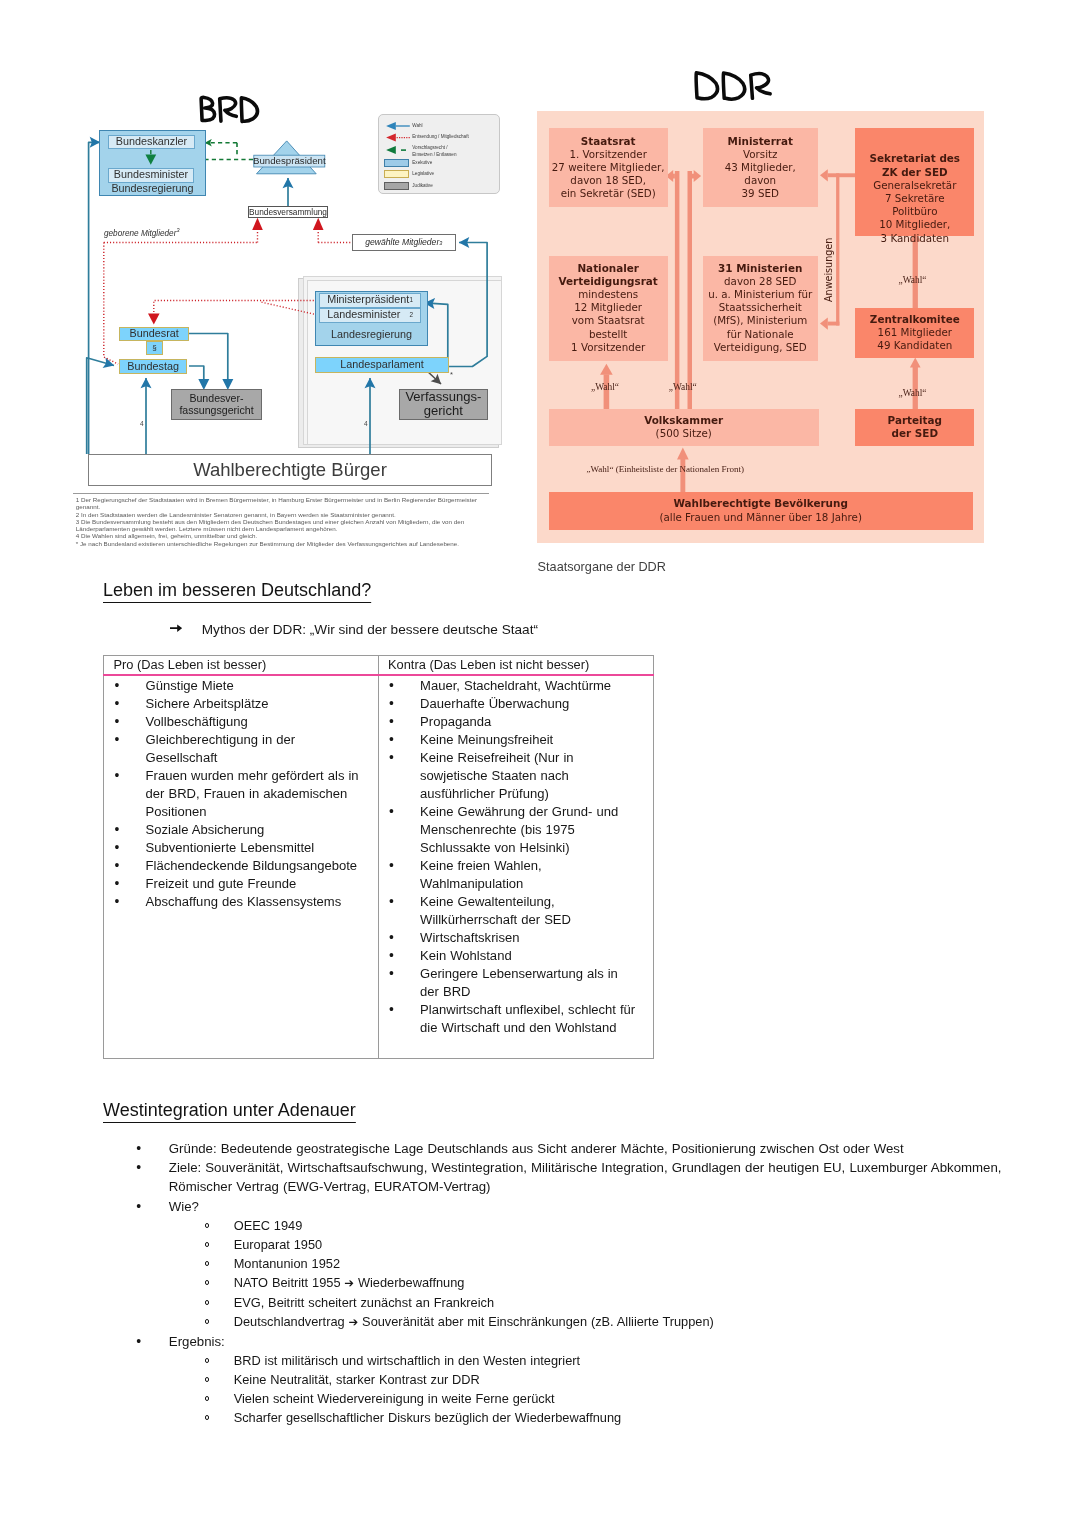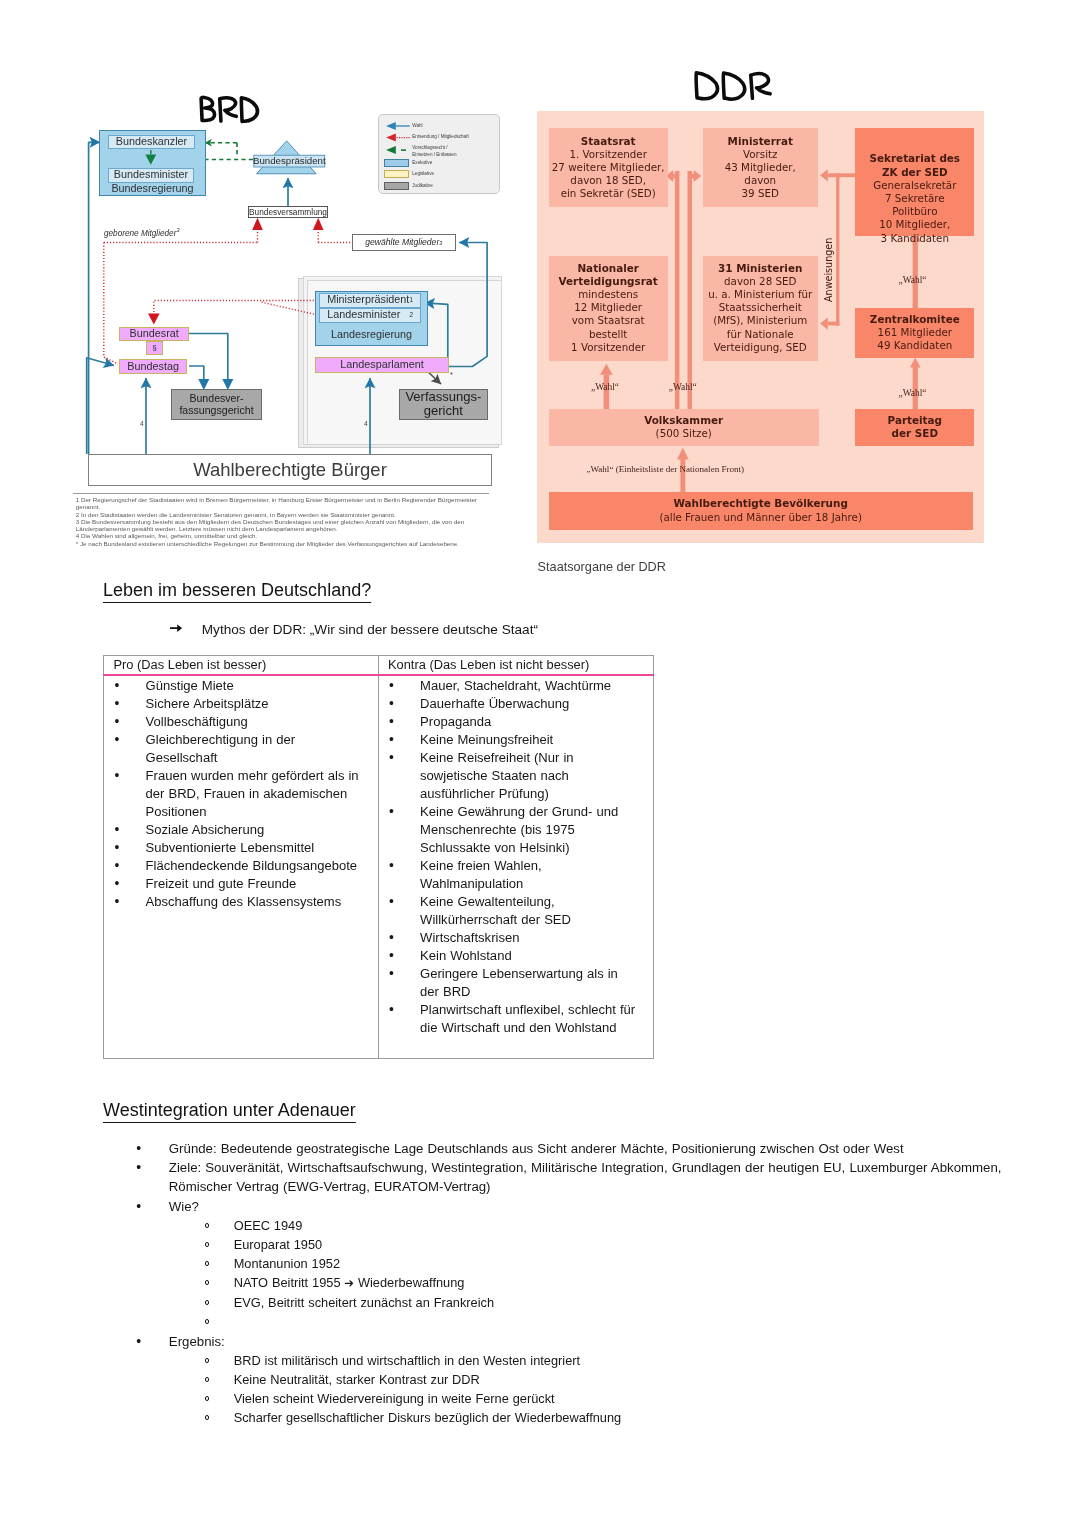--- a/index.html
+++ b/index.html
@@ -8,21 +8,21 @@
        font-family:"Liberation Sans",sans-serif;color:#000;overflow:hidden;}
   .page{position:relative;width:1080px;height:1527px;}
 
   
   #brd{position:absolute;left:0px;top:0px;width:540px;height:560px;}
   #brd .brd-title{position:absolute;left:196px;top:91px;width:64px;height:34px;}
   .bx{position:absolute;box-sizing:border-box;display:flex;align-items:center;
       justify-content:center;text-align:center;color:#303030;line-height:1.08;}
   .bx-blue{background:#a3d3eb;border:1px solid #3f86b1;}
   .bx-bluein{background:#d6eaf5;border:1px solid #6aa8cd;}
-  .bx-yellow{background:#f0abfc;border:1px solid #c6b55e;}
+  .bx-yellow{background:#7dd3fc;border:1px solid #c6b55e;}
   .bx-grey{background:#a8a8a8;border:1px solid #6b6b6b;}
   .bx-white{background:#ffffff;border:1px solid #6e6e6e;}
   .bx-plain{background:#ffffff;border:1px solid #555;}
   .lbl-it{position:absolute;font-style:italic;color:#303030;}
   .ebene{position:absolute;color:#7d7d7d;font-style:normal;margin-top:24px;}
   .landesbox{position:absolute;background:#ececec;border:1px solid #cdcdcd;}
   .landesbox2{position:absolute;background:#f4f4f4;border:1px solid #d6d6d6;}
   #legendbox{position:absolute;left:378px;top:113.8px;width:120px;height:78px;
      background:#efefef;border:1px solid #c7c7c7;border-radius:5px;}
   .lg-row{position:absolute;left:33.3px;font-size:4.6px;color:#3a3a3a;line-height:6.9px;}
@@ -419,21 +419,21 @@
 
 <div id="sect2" style="position:absolute;left:103px;top:1139px;width:920px">
       <div class="b1" style="left: 65.8px; top: 0px; width: 900px;"><span class="bd">•</span><span>Gründe: Bedeutende geostrategische Lage Deutschlands aus Sicht anderer Mächte, Positionierung zwischen Ost oder West</span></div>
       <div class="b1" style="left: 65.8px; top: 19px; width: 900px;"><span class="bd">•</span><span>Ziele: Souveränität, Wirtschaftsaufschwung, Westintegration, Militärische Integration, Grundlagen der heutigen EU, Luxemburger Abkommen, Römischer Vertrag (EWG-Vertrag, EURATOM-Vertrag)</span></div>
       <div class="b1" style="left: 65.8px; top: 58px; width: 900px;"><span class="bd">•</span><span>Wie?</span></div>
       <div class="b2" style="left: 130.7px; top: 77px; width: 850px;"><span class="bd">○</span><span>OEEC 1949</span></div>
       <div class="b2" style="left: 130.7px; top: 96px; width: 850px;"><span class="bd">○</span><span>Europarat 1950</span></div>
       <div class="b2" style="left: 130.7px; top: 115px; width: 850px;"><span class="bd">○</span><span>Montanunion 1952</span></div>
       <div class="b2" style="left: 130.7px; top: 134px; width: 850px;"><span class="bd">○</span><span>NATO Beitritt 1955 <span class="glyph-arrow">➔</span> Wiederbewaffnung</span></div>
       <div class="b2" style="left: 130.7px; top: 154px; width: 850px;"><span class="bd">○</span><span>EVG, Beitritt scheitert zunächst an Frankreich</span></div>
-      <div class="b2" style="left: 130.7px; top: 173px; width: 850px;"><span class="bd">○</span></div>
+      <div class="b2" style="left: 130.7px; top: 173px; width: 850px;"><span class="bd">○</span><span>Deutschlandvertrag <span class="glyph-arrow">➔</span> Souveränität aber mit Einschränkungen (zB. Alliierte Truppen)</span></div>
       <div class="b1" style="left: 65.8px; top: 193px; width: 900px;"><span class="bd">•</span><span>Ergebnis:</span></div>
       <div class="b2" style="left: 130.7px; top: 212px; width: 850px;"><span class="bd">○</span><span>BRD ist militärisch und wirtschaftlich in den Westen integriert</span></div>
       <div class="b2" style="left: 130.7px; top: 231px; width: 850px;"><span class="bd">○</span><span>Keine Neutralität, starker Kontrast zur DDR</span></div>
       <div class="b2" style="left: 130.7px; top: 250px; width: 850px;"><span class="bd">○</span><span>Vielen scheint Wiedervereinigung in weite Ferne gerückt</span></div>
       <div class="b2" style="left: 130.7px; top: 269px; width: 850px;"><span class="bd">○</span><span>Scharfer gesellschaftlicher Diskurs bezüglich der Wiederbewaffnung</span></div>
     </div>
 
 </div>
 
 </body></html>

